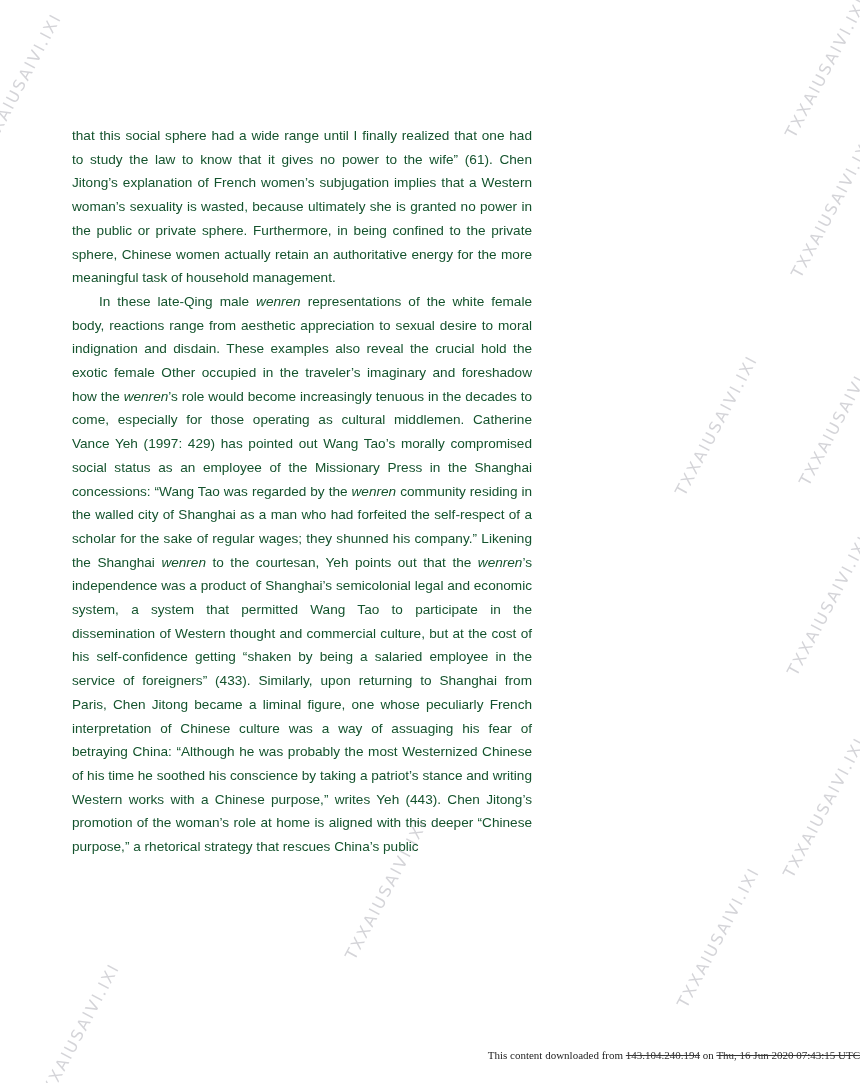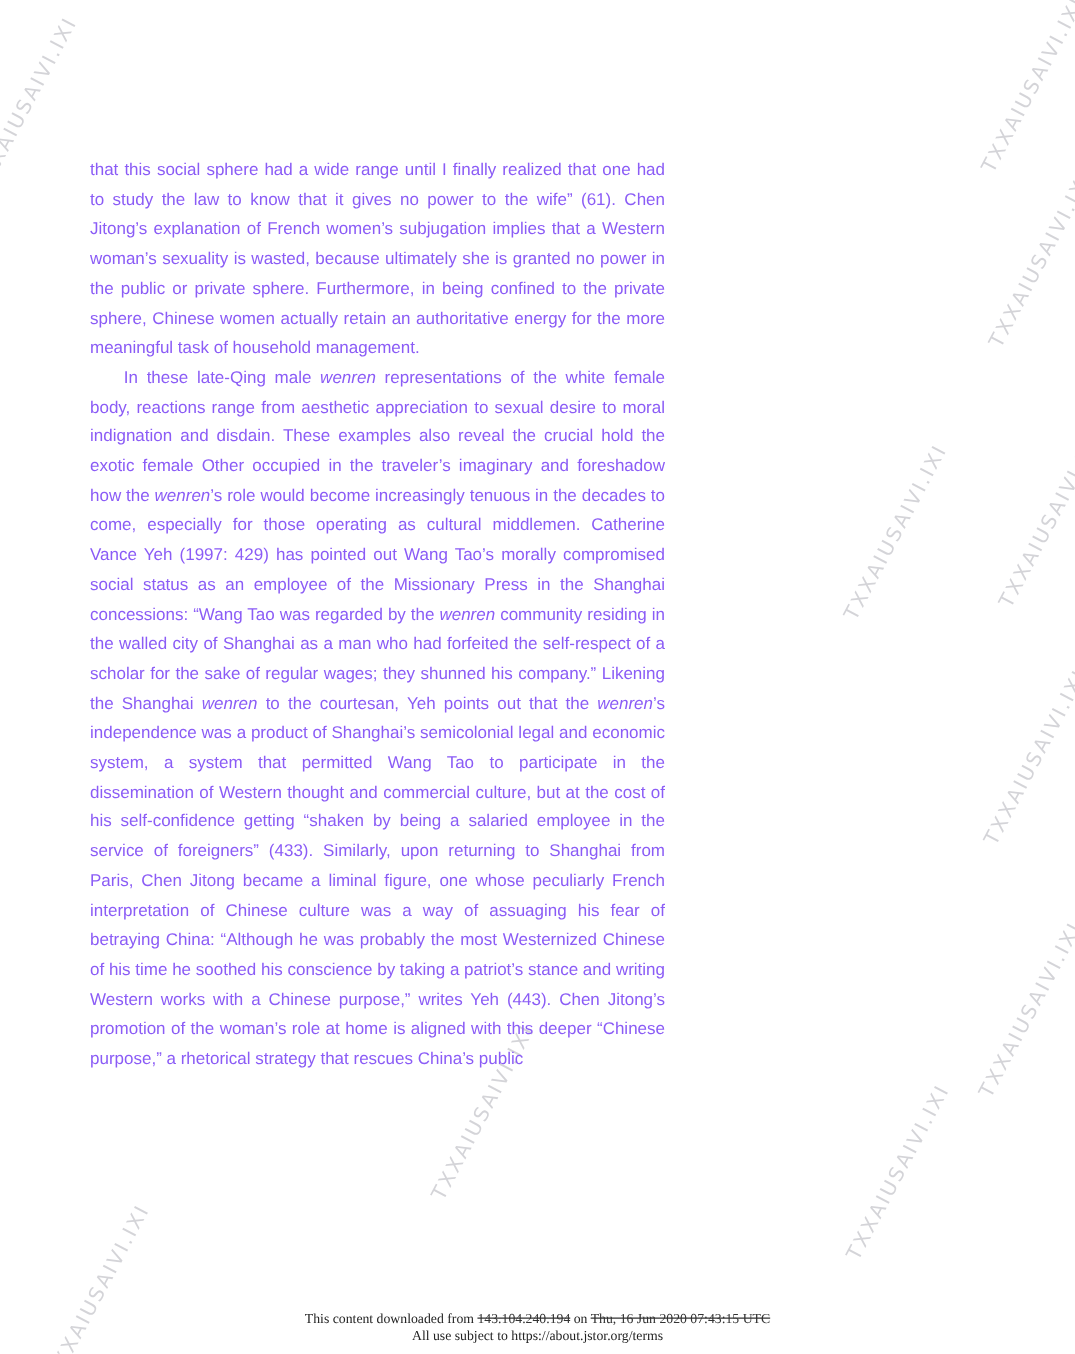--- a/index.html
+++ b/index.html
@@ -6,36 +6,36 @@
   body {
     width:860px; height:1083px; position:relative; overflow:hidden;
     background:#ffffff;
     font-family:"Liberation Sans", sans-serif;
   }
   .page { position:absolute; inset:0; }
 
   .body-text {
     position:absolute; left:72px; top:124px; width:460px;
     font-size:13.6px; line-height:23.7px; text-align:justify;
-    color:#8b5cf6;
+    color:#14532d;
   }
   .body-text p { margin:0; }
   .body-text p.indent { text-indent:27px; }
   .body-text i { }
 
   .running-footer {
     position:absolute; top:901px; right:70px;
     font-size:12.5px; font-weight:bold; letter-spacing:0.7px;
     color:#111;
     white-space:nowrap;
   }
 
   .jstor-footer {
     position:absolute; left:0; right:0; top:1048px;
-    text-align:center;
+    text-align:right;
     font-family:"Liberation Serif", serif;
     font-size:11px; line-height:14px; color:#222;
   }
   .obscured { text-decoration:line-through; color:#333; }
 
   .wm {
     position:absolute;
     transform:rotate(-62deg);
     transform-origin:left bottom;
     color:rgba(128,130,140,0.34);
@@ -64,16 +64,15 @@
   <div class="body-text">
     <p><span>that this social sphere had a wide range until I finally realized that one had to study the law to know that it gives no power to the wife” (61). Chen Jitong’s explanation of French women’s subjugation implies that a Western woman’s sexuality is wasted, because ultimately she is granted no power in the public or private sphere. Furthermore, in being confined to the private sphere, Chinese women actually retain an authoritative energy for the more meaningful task of household management.</span></p>
     <p class="indent"><span>In these late-Qing male </span><i>wenren</i><span> representations of the white female body, reactions range from aesthetic appreciation to sexual desire to moral indignation and disdain. These examples also reveal the crucial hold the exotic female Other occupied in the traveler’s imaginary and foreshadow how the </span><i>wenren</i><span>’s role would become increasingly tenuous in the decades to come, especially for those operating as cultural middlemen. Catherine Vance Yeh (1997: 429) has pointed out Wang Tao’s morally compromised social status as an employee of the Missionary Press in the Shanghai concessions: “Wang Tao was regarded by the </span><i>wenren</i><span> community residing in the walled city of Shanghai as a man who had forfeited the self-respect of a scholar for the sake of regular wages; they shunned his company.” Likening the Shanghai </span><i>wenren</i><span> to the courtesan, Yeh points out that the </span><i>wenren</i><span>’s independence was a product of Shanghai’s semicolonial legal and economic system, a system that permitted Wang Tao to participate in the dissemination of Western thought and commercial culture, but at the cost of his self-confidence getting “shaken by being a salaried employee in the service of foreigners” (433). Similarly, upon returning to Shanghai from Paris, Chen Jitong became a liminal figure, one whose peculiarly French interpretation of Chinese culture was a way of assuaging his fear of betraying China: “Although he was probably the most Westernized Chinese of his time he soothed his conscience by taking a patriot’s stance and writing Western works with a Chinese purpose,” writes Yeh (443). Chen Jitong’s promotion of the woman’s role at home is aligned with this deeper “Chinese purpose,” a rhetorical strategy that rescues China’s public</span></p>
   </div>
 
 
   <div class="jstor-footer">
     <div>
       <span>This content downloaded from </span><span class="obscured">143.104.240.194</span><span> on </span><span class="obscured">Thu, 16 Jun 2020 07:43:15 UTC</span>
     </div>
-    <div>All use subject to https://about.jstor.org/terms</div>
   </div>
 
 </div>
 
 </body></html>

